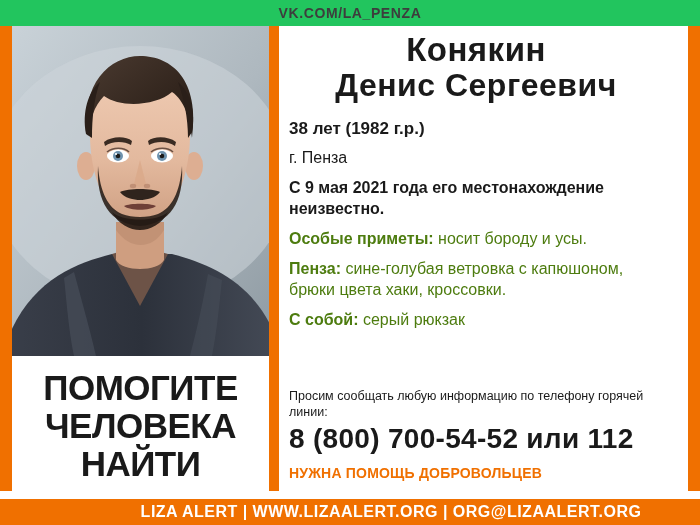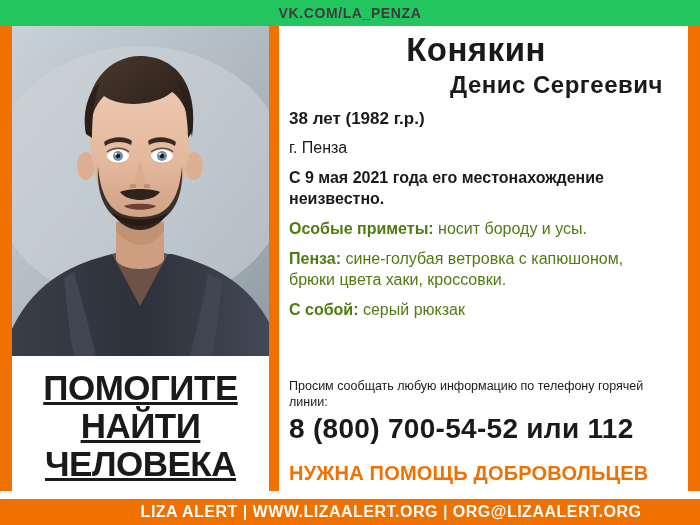--- a/index.html
+++ b/index.html
@@ -107,53 +107,52 @@
     box-sizing: border-box;
   }
   .help-line {
     font-size: 35px;
     line-height: 38px;
     font-weight: bold;
     color: #1a1a1a;
     letter-spacing: -0.5px;
     text-align: center;
     white-space: nowrap;
-    text-decoration: underline;
   }
   
   .right-col {
     position: absolute;
     left: 279px; top: 26px;
     width: 409px;
     height: 465px;
     box-sizing: border-box;
     padding: 6px 25px 0 10px;
   }
   .name-line1 {
     font-size: 33px;
     font-weight: bold;
     color: #1a1a1a;
     text-align: center;
     line-height: 36px;
     letter-spacing: 0.5px;
   }
   .name-line2 {
-    font-size: 24px;
-    font-weight: bold;
-    color: #1a1a1a;
-    text-align: right;
+    font-size: 32px;
+    font-weight: bold;
+    color: #1a1a1a;
+    text-align: center;
     line-height: 30px;
     letter-spacing: 0.5px;
     margin-top: 2px;
   }
   .age {
     font-size: 17px;
     font-weight: bold;
     color: #1a1a1a;
-    margin-top: 9px;
+    margin-top: 19px;
     line-height: 20px;
   }
   .city {
     font-size: 16px;
     font-weight: normal;
     color: #1a1a1a;
     margin-top: 9px;
     line-height: 20px;
   }
   .desc {
@@ -184,25 +183,25 @@
   }
   .phone {
     font-size: 28px;
     font-weight: bold;
     color: #1a1a1a;
     line-height: 33px;
     margin-top: 2px;
     letter-spacing: 0.3px;
   }
   .volunteers {
-    font-size: 20px;
+    font-size: 14px;
     font-weight: bold;
     color: #f07000;
     line-height: 20px;
-    margin-top: 18px;
+    margin-top: 8px;
     letter-spacing: 0.2px;
   }
 </style>
 </head>
 <body>
 
 <div class="poster">
 
   <div class="top-bar">
     <span class="vk">VK.COM/LA_PENZA</span>
@@ -279,22 +278,22 @@
 
         <path d="M86 140 C 84 176, 98 198, 128 200 C 158 198, 172 176, 170 140 C 168 166, 160 182, 146 188 C 136 192, 120 192, 110 188 C 96 182, 88 166, 86 140 Z" fill="#2f241d" opacity="0.92"></path>
         <path d="M108 166 C 116 162, 140 162, 148 166 C 144 172, 134 174, 128 174 C 122 174, 112 172, 108 166 Z" fill="#2f241d"></path>
         <path d="M112 180 C 118 177, 138 177, 144 180 C 138 185, 118 185, 112 180 Z" fill="#6e3f37"></path>
         <path d="M100 186 C 110 196, 146 196, 156 186 C 150 198, 138 204, 128 204 C 118 204, 106 198, 100 186 Z" fill="#241a14" opacity="0.9"></path>
       </svg>
     </div>
 
     <div class="help-block">
       <div class="help-line">ПОМОГИТЕ</div>
+      <div class="help-line">ЧЕЛОВЕКА</div>
       <div class="help-line">НАЙТИ</div>
-      <div class="help-line">ЧЕЛОВЕКА</div>
     </div>
   </div>
 
   <div class="right-col">
     <div class="name-line1">Конякин</div>
     <div class="name-line2">Денис Сергеевич</div>
     <div class="age">38 лет (1982 г.р.)</div>
     <div class="city">г. Пенза</div>
     <div class="missing">С 9 мая 2021 года его местонахождение неизвестно.</div>
 

